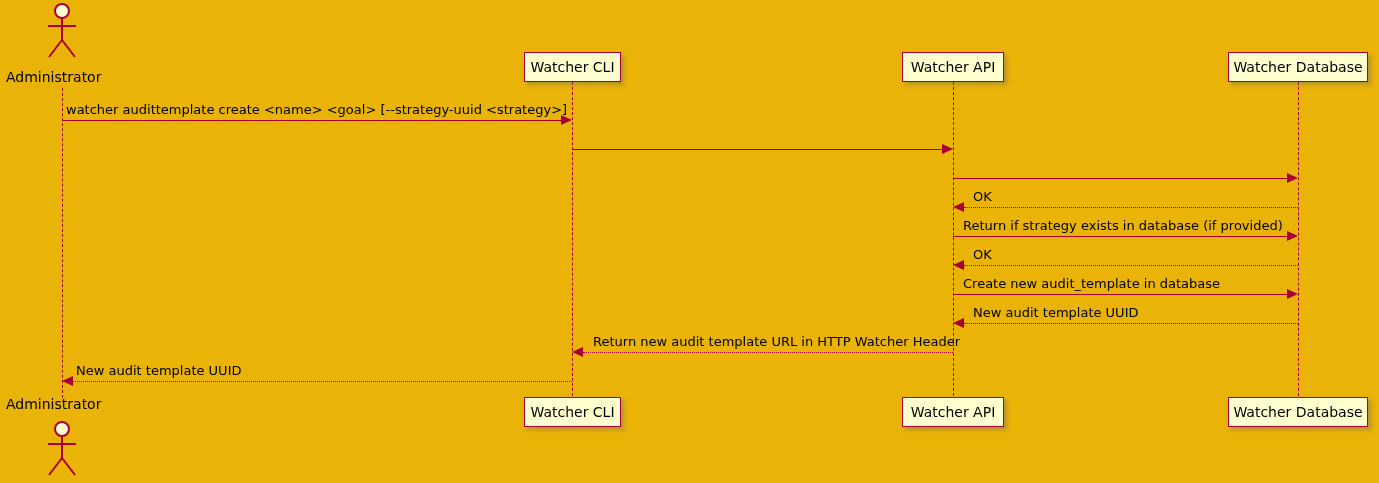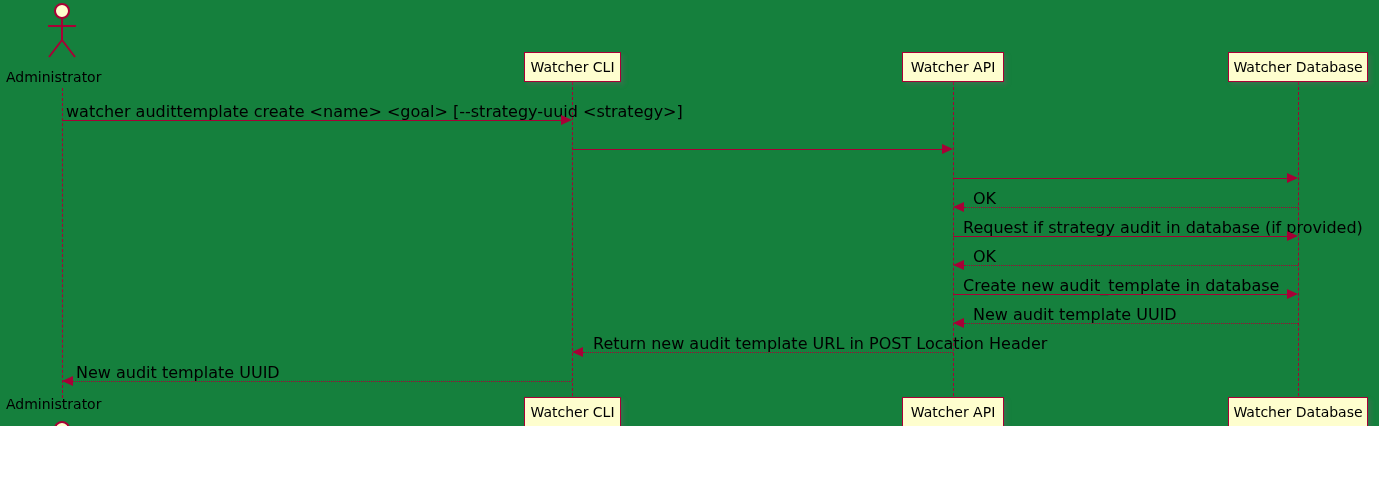--- a/index.html
+++ b/index.html
@@ -6,22 +6,22 @@
     margin: 0;
     padding: 0;
     background: #FFFFFF;
   }
   body {
     font-family: "DejaVu Sans", sans-serif;
   }
   #diagram-root {
     position: relative;
     width: 1379px;
-    height: 426px;
-    background: #15803d;
+    height: 483px;
+    background: #eab308;
     overflow: hidden;
   }
   
   .lifeline {
     position: absolute;
     width: 0;
     border-left: 1px dashed #A80036;
   }
   
   .participant-box {
@@ -56,21 +56,21 @@
     position: absolute;
     height: 0;
     border-top: 1.5px solid #A80036;
   }
   .msg-line.dashed {
     border-top: 1.5px dotted #A80036;
   }
   .msg-label {
     position: absolute;
     color: #000000;
-    font-size: 16px;
+    font-size: 13px;
     white-space: nowrap;
     font-family: "DejaVu Sans", sans-serif;
   }
   .arrow-head {
     position: absolute;
     width: 0;
     height: 0;
   }
   .arrow-head.right {
     border-top: 5px solid transparent;
@@ -134,37 +134,37 @@
   <div class="msg-line" style="left:572px; top:149px; width:370px;"></div>
   <div class="arrow-head right" style="left:942px; top:144px;"></div>
 
   <div class="msg-line" style="left:953px; top:178px; width:334px;"></div>
   <div class="arrow-head right" style="left:1287px; top:173px;"></div>
 
   <div class="msg-label" style="left:973px; top:189px;">OK</div>
   <div class="msg-line dashed" style="left:964px; top:207px; width:334px;"></div>
   <div class="arrow-head left" style="left:953px; top:202px;"></div>
 
-  <div class="msg-label" style="left:963px; top:218px;">Request if strategy audit in database (if provided)</div>
+  <div class="msg-label" style="left:963px; top:218px;">Return if strategy exists in database (if provided)</div>
   <div class="msg-line" style="left:953px; top:236px; width:334px;"></div>
   <div class="arrow-head right" style="left:1287px; top:231px;"></div>
 
   <div class="msg-label" style="left:973px; top:247px;">OK</div>
   <div class="msg-line dashed" style="left:964px; top:265px; width:334px;"></div>
   <div class="arrow-head left" style="left:953px; top:260px;"></div>
 
   <div class="msg-label" style="left:963px; top:276px;">Create new audit_template in database</div>
   <div class="msg-line" style="left:953px; top:294px; width:334px;"></div>
   <div class="arrow-head right" style="left:1287px; top:289px;"></div>
 
   <div class="msg-label" style="left:973px; top:305px;">New audit template UUID</div>
   <div class="msg-line dashed" style="left:964px; top:323px; width:334px;"></div>
   <div class="arrow-head left" style="left:953px; top:318px;"></div>
 
-  <div class="msg-label" style="left:593px; top:334px;">Return new audit template URL in POST Location Header</div>
+  <div class="msg-label" style="left:593px; top:334px;">Return new audit template URL in HTTP Watcher Header</div>
   <div class="msg-line dashed" style="left:583px; top:352px; width:370px;"></div>
   <div class="arrow-head left" style="left:572px; top:347px;"></div>
 
   <div class="msg-label" style="left:76px; top:363px;">New audit template UUID</div>
   <div class="msg-line dashed" style="left:73px; top:381px; width:499px;"></div>
   <div class="arrow-head left" style="left:62px; top:376px;"></div>
 
 </div>
 
 </body></html>

